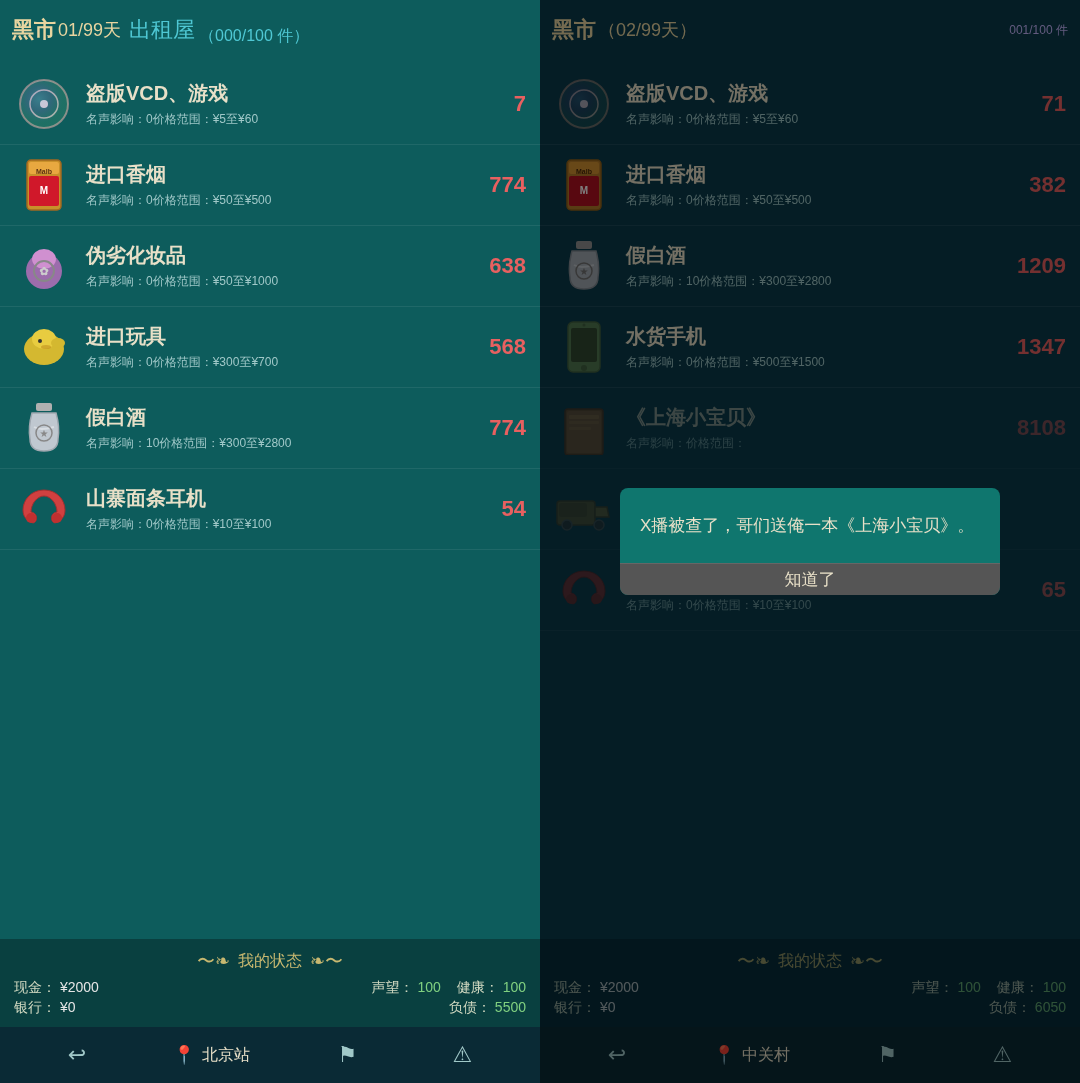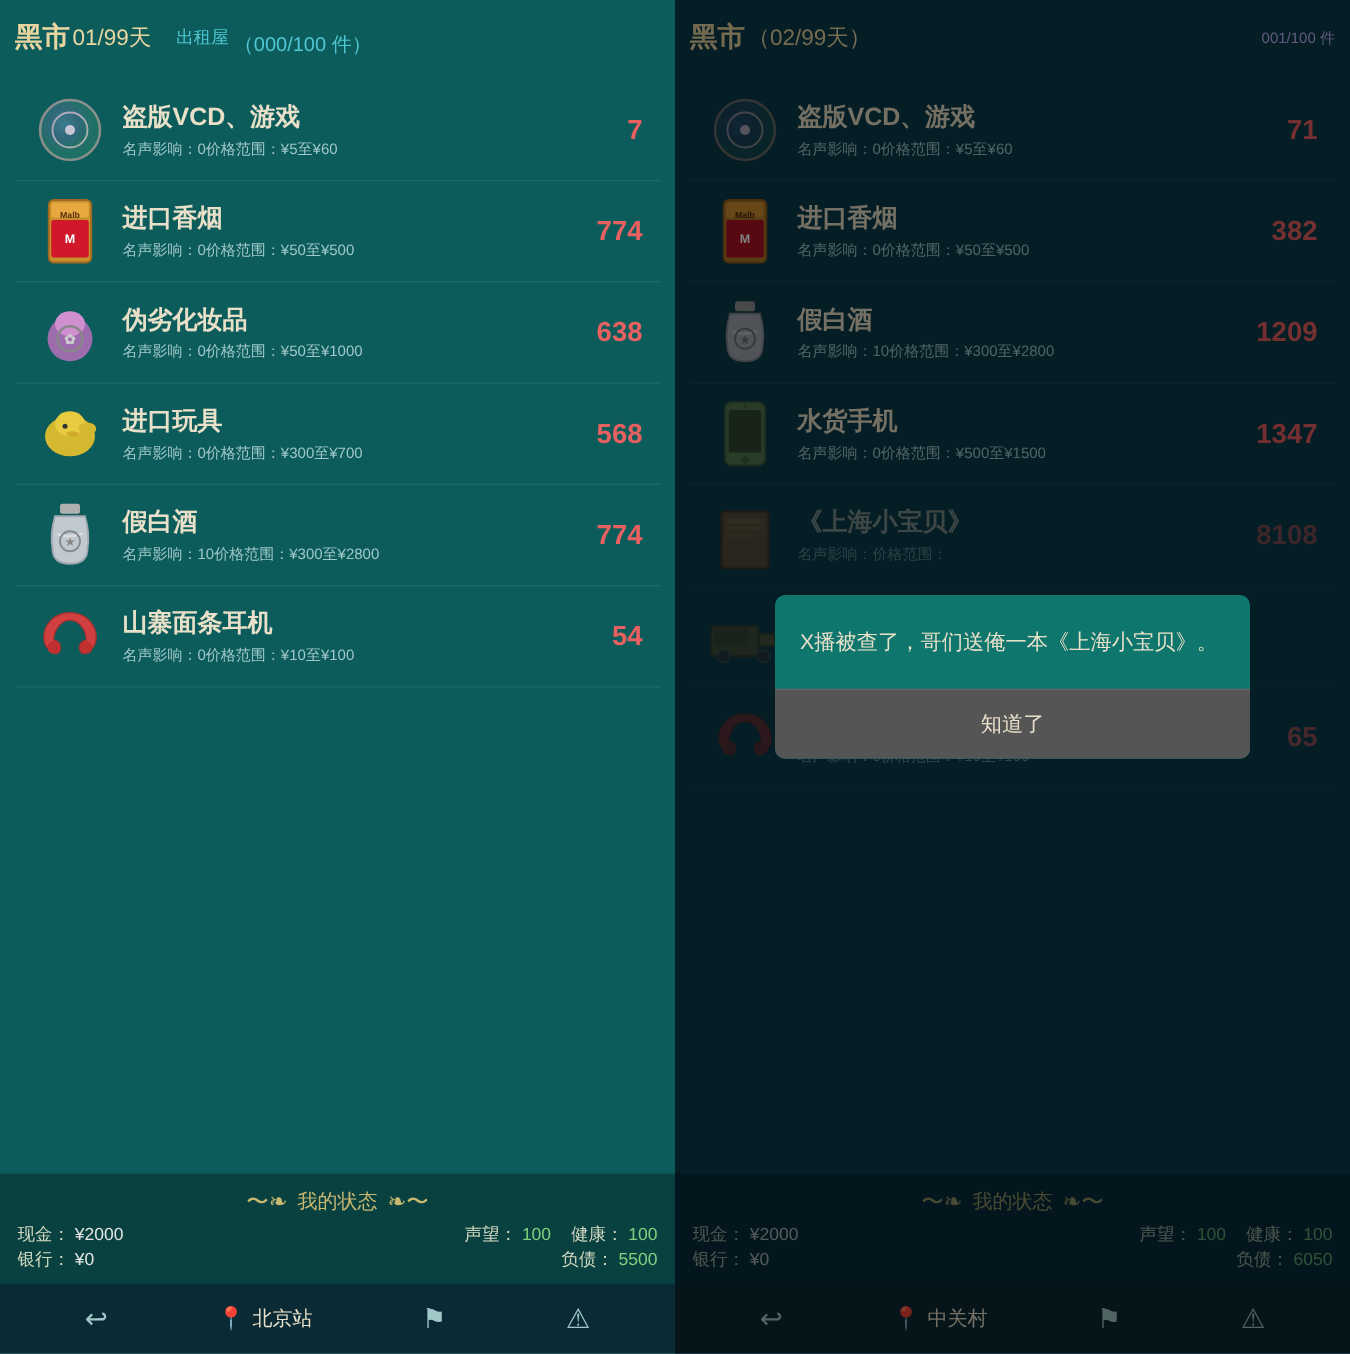--- a/index.html
+++ b/index.html
@@ -42,37 +42,37 @@
       color: #e8d5a0;
     }
 
     .header-day {
       font-size: 18px;
       color: #e8d5a0;
       margin-left: 2px;
     }
 
     .header-subtitle {
-      font-size: 14px;
+      font-size: 22px;
       color: #4fc8d4;
-      margin-left: 20px;
+      margin-left: 8px;
     }
 
     .header-right {
       margin-left: auto;
       font-size: 12px;
       color: #c4b5fd;
       text-align: right;
     }
 
     
     .items-list {
       flex: 1;
       overflow: hidden;
-      padding: 4px 12px;
+      padding: 4px 0;
     }
 
     .item-row {
       display: flex;
       align-items: center;
       padding: 10px 14px;
       border-bottom: 1px solid rgba(255,255,255,0.08);
       cursor: pointer;
       transition: background 0.15s;
     }
@@ -207,21 +207,21 @@
       line-height: 1.6;
     }
 
     .modal-btn {
       display: block;
       width: 100%;
       background: #555;
       color: #e8e0c8;
       font-size: 17px;
       text-align: center;
-      padding: 16px;
+      padding: 4px;
       border: none;
       cursor: pointer;
       font-family: inherit;
       border-top: 1px solid rgba(255,255,255,0.1);
     }
 
     .decoration {
       color: #c8b870;
       font-size: 18px;
     }

